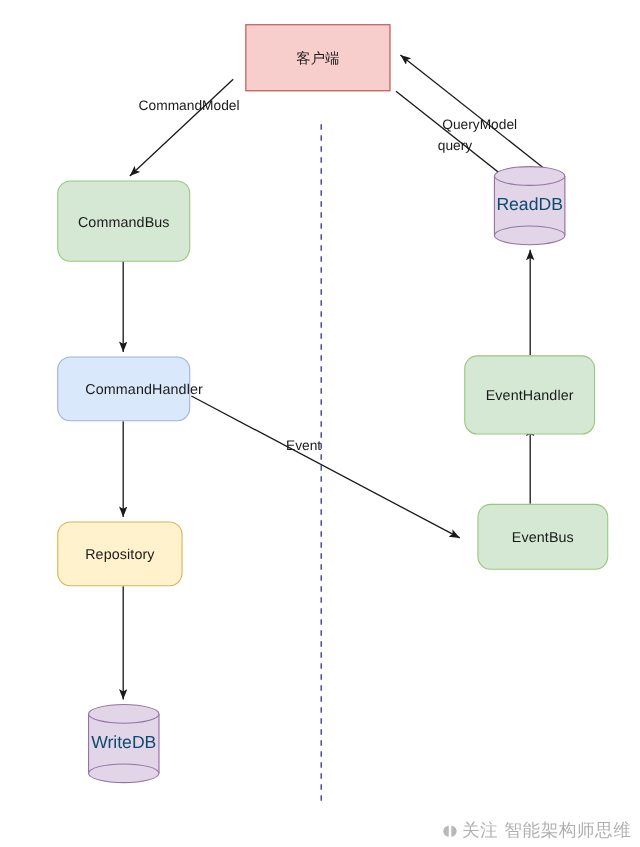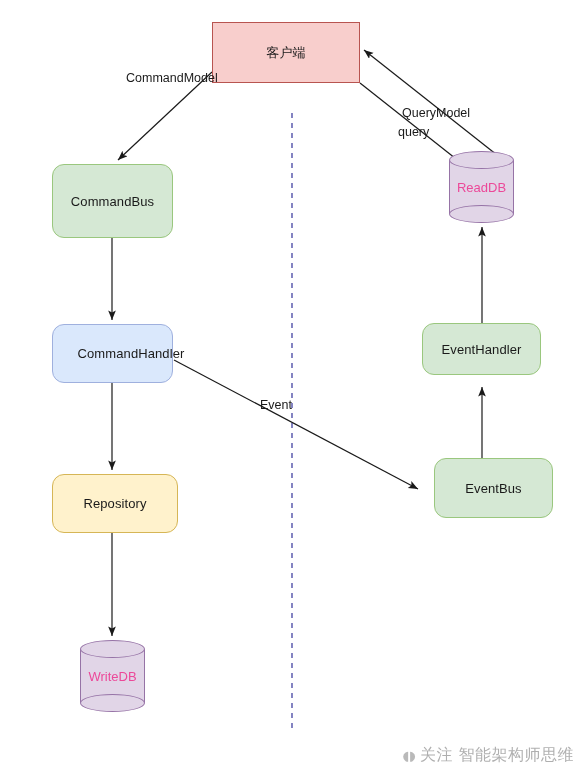--- a/index.html
+++ b/index.html
@@ -100,22 +100,22 @@
   }
   .cyl-text {
     position: absolute;
     left: 0;
     top: 0;
     width: 100%;
     height: 100%;
     display: flex;
     align-items: center;
     justify-content: center;
-    font-size: 13px;
-    color: #ec4899;
+    font-size: 16px;
+    color: #0c4a6e;
     z-index: 4;
     border-radius: 18px;
   }
   .edge-label {
     position: absolute;
     font-size: 12.5px;
     color: #1a1a1a;
     background: transparent;
     white-space: nowrap;
     z-index: 5;
@@ -170,59 +170,59 @@
 
     <line x1="482" y1="458" x2="482" y2="387" stroke="#1a1a1a" stroke-width="1.2" marker-end="url(#arrowhead)"></line>
 
     <line x1="482" y1="323" x2="482" y2="227" stroke="#1a1a1a" stroke-width="1.2" marker-end="url(#arrowhead)"></line>
 
     <line x1="497" y1="155" x2="364" y2="50" stroke="#1a1a1a" stroke-width="1.2" marker-end="url(#arrowhead)"></line>
 
     <line x1="360" y1="83" x2="465" y2="166" stroke="#1a1a1a" stroke-width="1.2" marker-end="url(#arrowhead)"></line>
   </svg>
 
-  <div class="node-box rect-sharp" style="left:212px; top:22px; width:148px; height:61px;">
+  <div class="node-box rect-sharp" style="left:223px; top:22px; width:132px; height:61px;">
     <span class="node-label">客户端</span>
   </div>
 
   <div class="node-box rect-round-green" style="left:52px; top:164px; width:121px; height:74px;">
     <span class="node-label">CommandBus</span>
   </div>
 
   <div class="node-box rect-round-blue" style="left:52px; top:324px; width:121px; height:59px;">
     <span class="node-label">CommandHandler</span>
   </div>
 
-  <div class="node-box rect-round-yellow" style="left:52px; top:474px; width:126px; height:59px;">
+  <div class="node-box rect-round-yellow" style="left:52px; top:474px; width:114px; height:59px;">
     <span class="node-label">Repository</span>
   </div>
 
   <div class="cylinder" style="left:80px; top:640px; width:65px; height:72px;">
     <div class="cyl-body"></div>
     <div class="cyl-bottom"></div>
     <div class="cyl-top"></div>
     <div class="cyl-text">WriteDB</div>
   </div>
 
   <div class="cylinder" style="left:449px; top:151px; width:65px; height:72px;">
     <div class="cyl-body"></div>
     <div class="cyl-bottom"></div>
     <div class="cyl-top"></div>
     <div class="cyl-text">ReadDB</div>
   </div>
 
-  <div class="node-box rect-round-green" style="left:422px; top:323px; width:119px; height:52px;">
+  <div class="node-box rect-round-green" style="left:422px; top:323px; width:119px; height:72px;">
     <span class="node-label">EventHandler</span>
   </div>
 
   <div class="node-box rect-round-green" style="left:422px; top:458px; width:119px; height:60px;margin-left:12px;">
     <span class="node-label">EventBus</span>
   </div>
 
-  <div class="edge-label" style="left:126px; top:71px;">CommandModel</div>
+  <div class="edge-label" style="left:126px; top:89px;">CommandModel</div>
 
   <div class="edge-label" style="left:402px; top:106px;">QueryModel</div>
 
   <div class="edge-label" style="left:398px; top:125px;">query</div>
 
   <div class="edge-label" style="left:260px; top:398px;">Event</div>
 
   <div class="watermark">
     <span class="wm-logo">◖◗</span>
     <span class="wm-text">关注 智能架构师思维</span>

